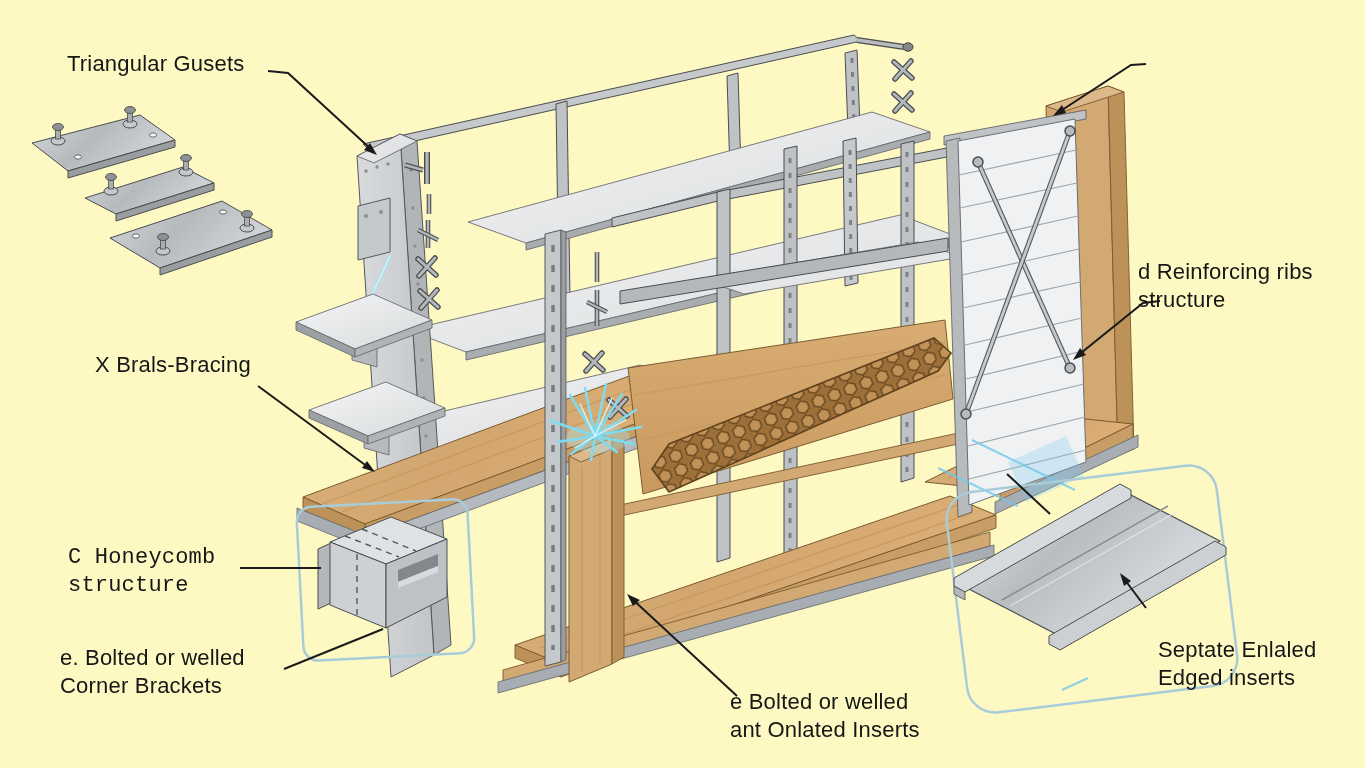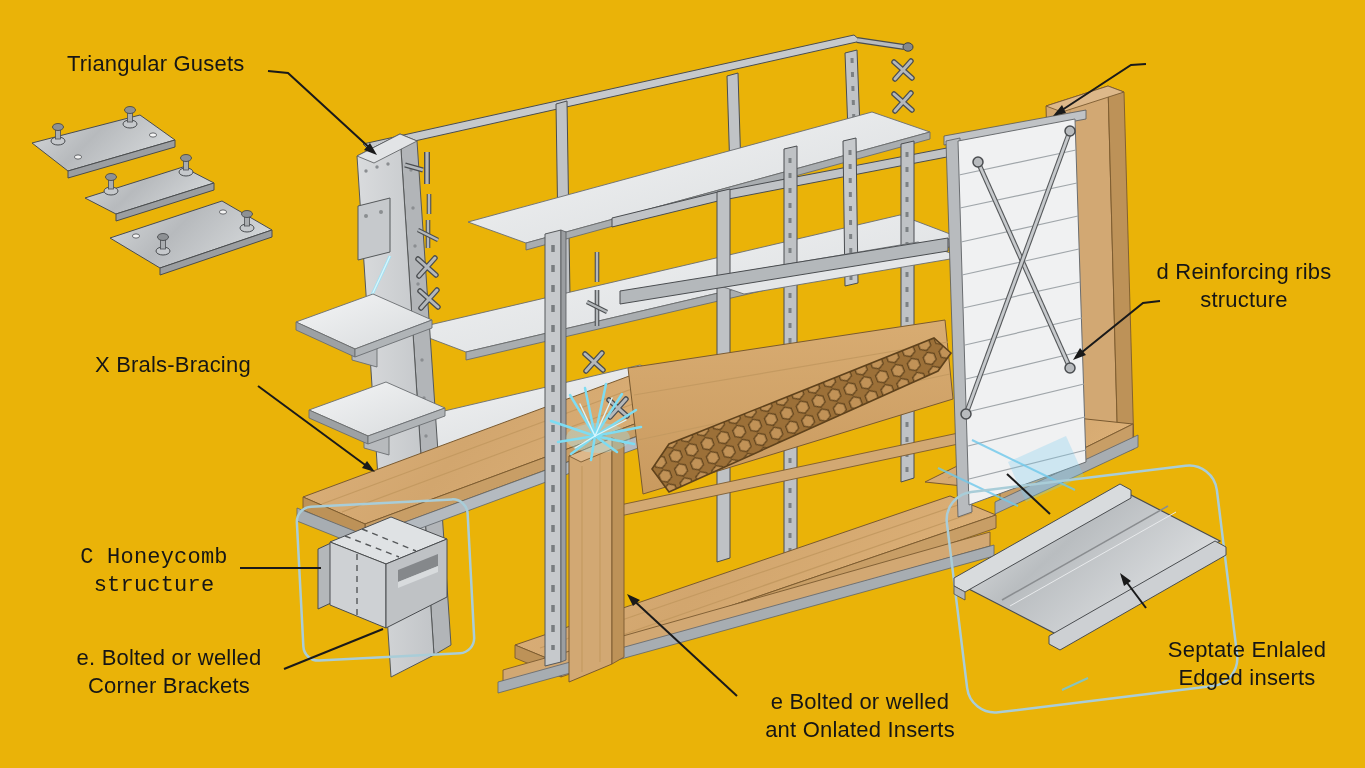--- a/index.html
+++ b/index.html
@@ -1,21 +1,21 @@
 <!DOCTYPE html>
 <html><head>
 <meta charset="utf-8">
 <style>
   html,body{margin:0;padding:0;background:#ffffff;}
-  .stage{position:relative;width:1365px;height:768px;background:#eab308;overflow:hidden;
+  .stage{position:relative;width:1365px;height:768px;background:#fef9c3;overflow:hidden;
          font-family:"Liberation Sans", sans-serif;}
   .stage svg{position:absolute;left:0;top:0;}
   .label{position:absolute;color:#161616;font-size:22px;line-height:28px;
          white-space:pre-line;letter-spacing:0.2px;}
-  .center{text-align:center;}
+  .center{}
 </style>
 </head>
 <body>
 
 <div class="stage">
 
 <svg width="1365" height="768" viewBox="0 0 1365 768">
   <defs>
     <linearGradient id="shelfGrad" x1="0" y1="0" x2="1" y2="1">
       <stop offset="0" stop-color="#f4f5f6"></stop>

